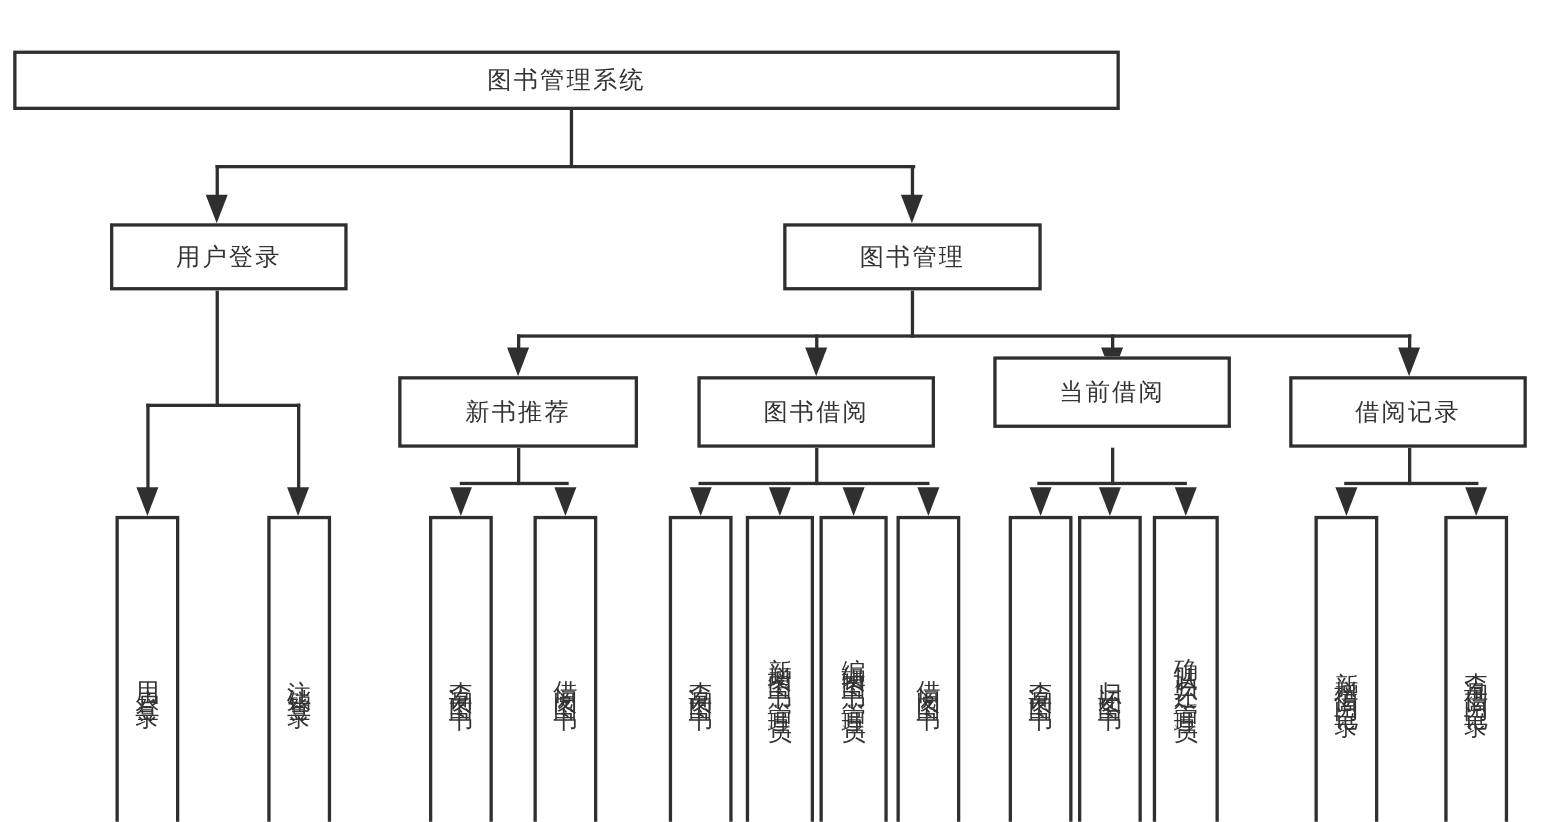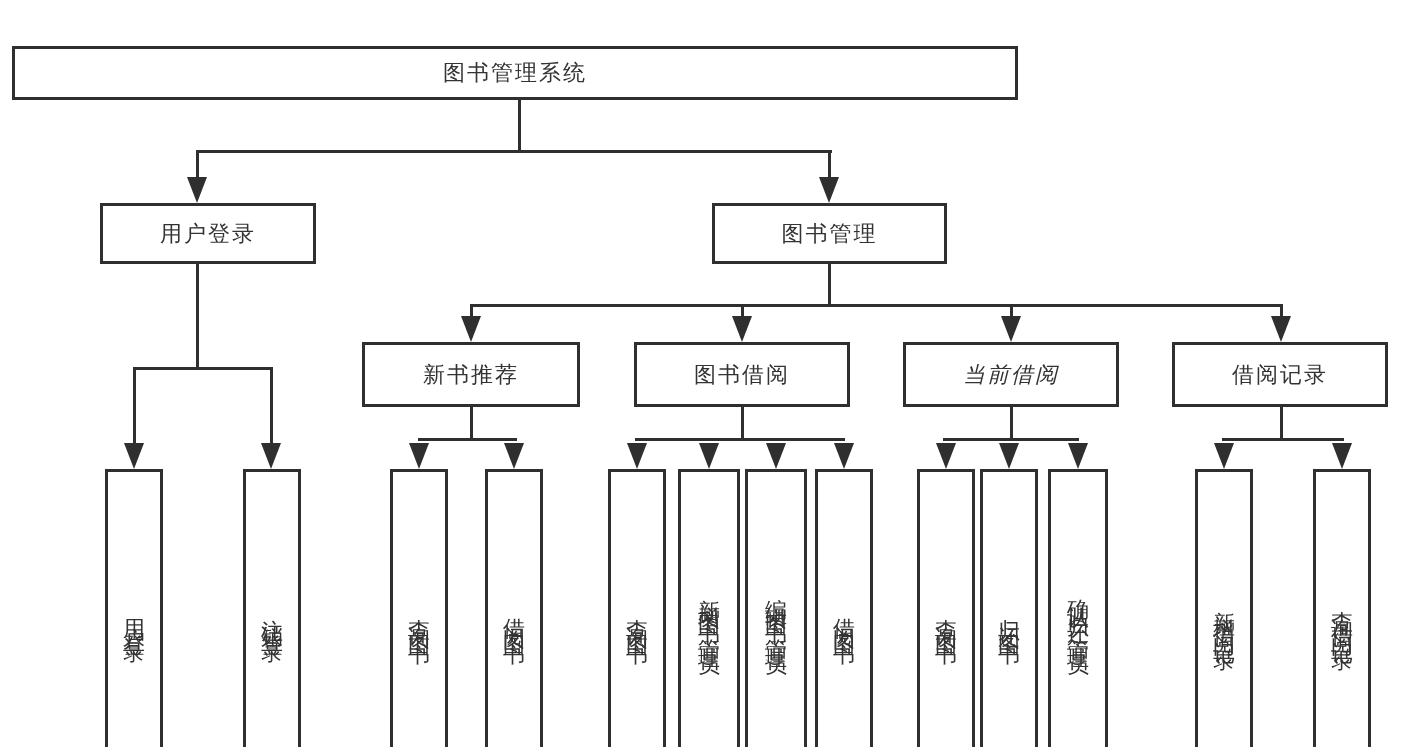--- a/index.html
+++ b/index.html
@@ -70,21 +70,21 @@
   <div class="box" style="left:712px; top:171px; width:235px; height:61px;font-family:Liberation Mono, monospace;">
     <span class="label">图书管理</span>
   </div>
 
   <div class="box" style="left:362px; top:310px; width:218px; height:65px;">
     <span class="label">新书推荐</span>
   </div>
   <div class="box" style="left:634px; top:310px; width:216px; height:65px;">
     <span class="label">图书借阅</span>
   </div>
-  <div class="box" style="left:903px; top:310px; width:216px; height:65px;font-style:italic;">
+  <div class="box" style="left:903px; top:292px; width:216px; height:65px;">
     <span class="label">当前借阅</span>
   </div>
   <div class="box" style="left:1172px; top:310px; width:216px; height:65px;">
     <span class="label">借阅记录</span>
   </div>
 
   <div class="box leaf" style="left:105px; top:437px; width:58px; height:296px;">
     <span class="label">用户登录</span>
   </div>
   <div class="box leaf" style="left:243px; top:437px; width:58px; height:296px;">

